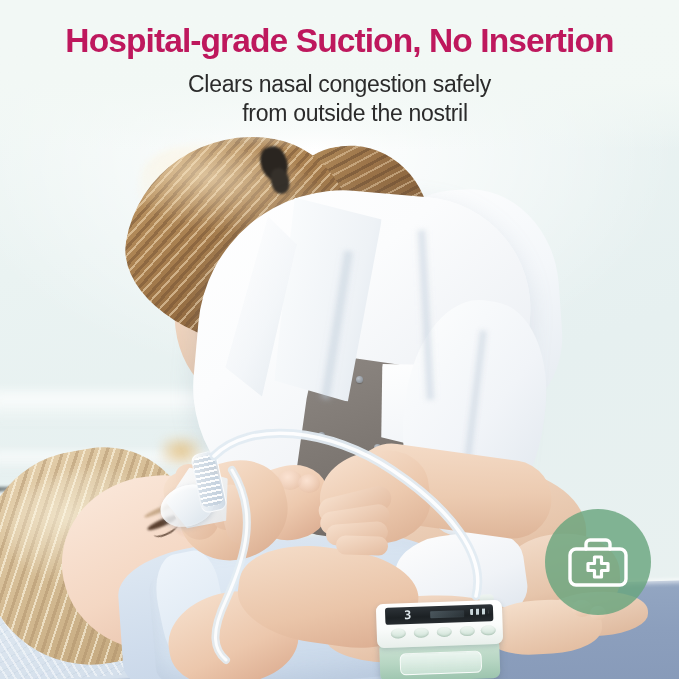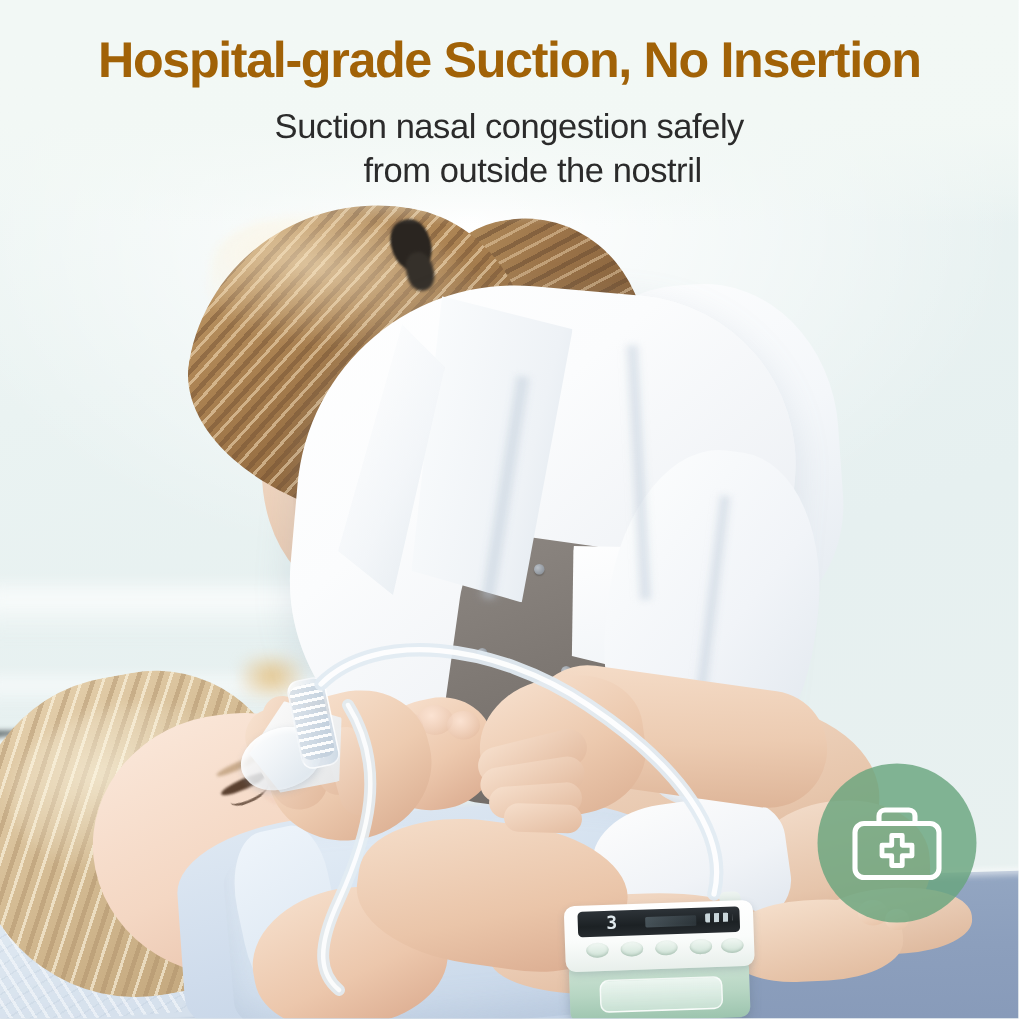--- a/index.html
+++ b/index.html
@@ -702,21 +702,21 @@
     z-index: 30;
   }
   .headline {
     margin: 0;
     padding-top: 21px;
     font-family: "Liberation Sans", sans-serif;
     font-weight: bold;
     font-size: 33.5px;
     letter-spacing: -0.9px;
     line-height: 40px;
-    color: #a16207;
+    color: #be185d;
     white-space: nowrap;
   }
   .subline {
     margin: 0;
     padding-top: 9px;
     font-family: "Liberation Sans", sans-serif;
     font-weight: normal;
     font-size: 23px;
     line-height: 28.5px;
     letter-spacing: -0.3px;
@@ -859,18 +859,18 @@
       <rect x="3" y="13" width="56" height="36" rx="6" ry="6" fill="none" stroke="#ffffff" stroke-width="3.4"></rect>
       <path d="M19,13 L19,8 a4,4 0 0 1 4,-4 L39,4 a4,4 0 0 1 4,4 L43,13" fill="none" stroke="#ffffff" stroke-width="3.4" stroke-linecap="round"></path>
       <path d="M27.5,21 L34.5,21 L34.5,27.5 L41,27.5 L41,34.5 L34.5,34.5 L34.5,41 L27.5,41 L27.5,34.5 L21,34.5 L21,27.5 L27.5,27.5 Z" fill="none" stroke="#ffffff" stroke-width="3.2" stroke-linejoin="round"></path>
     </svg>
   </div>
 
   <div class="top-veil"></div>
   <div class="text-wrap">
     <h1 class="headline">Hospital-grade Suction, No Insertion</h1>
     <p class="subline">
-      <span>Suction nasal congestion safely</span>
+      <span>Clears nasal congestion safely</span>
       <span class="sub-l2">from outside the nostril</span>
     </p>
   </div>
 
 </div>
 
 </body></html>

